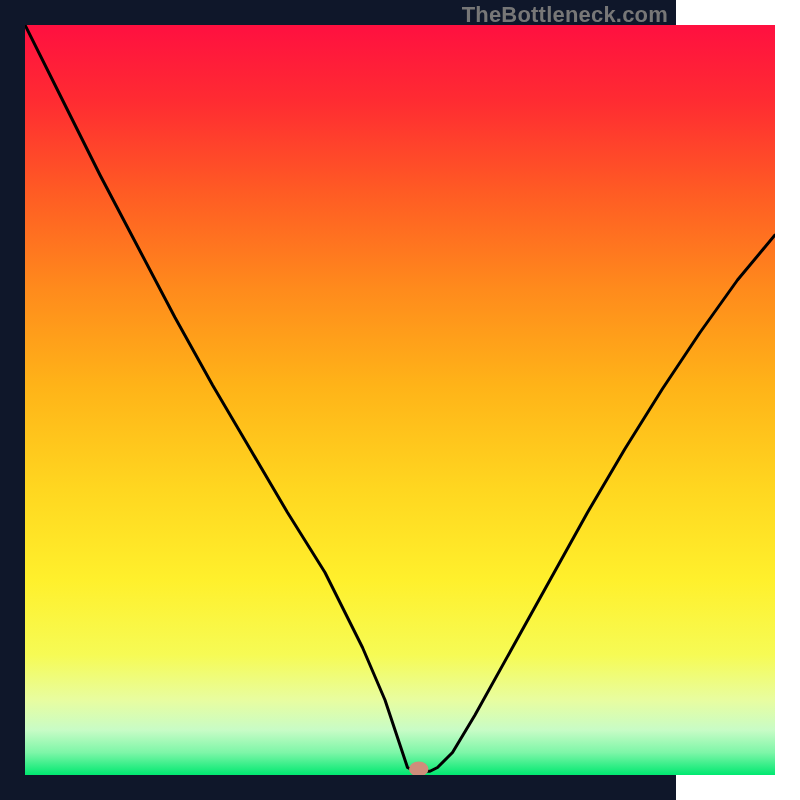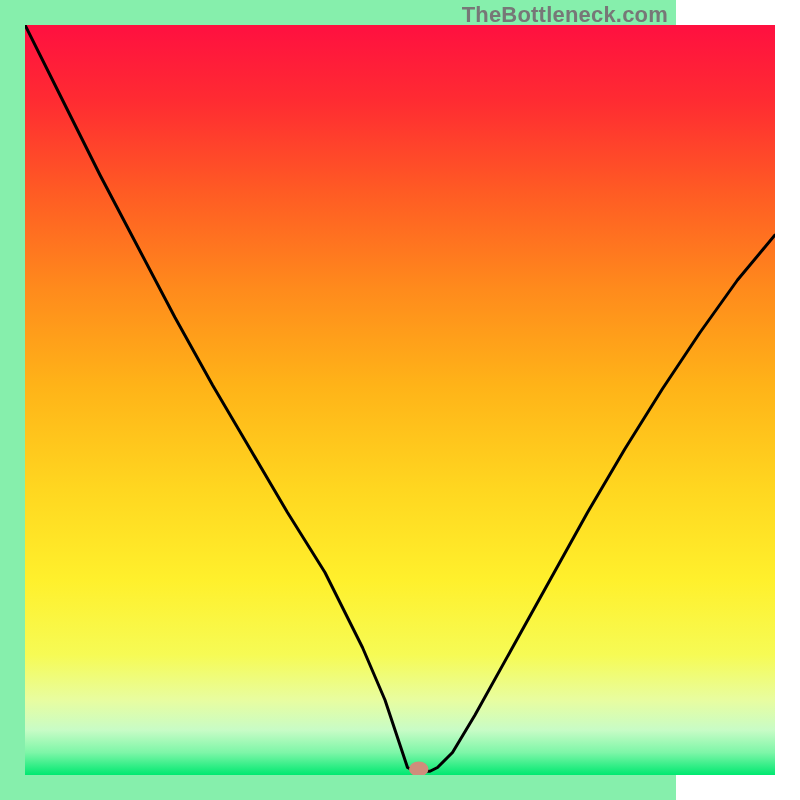--- a/index.html
+++ b/index.html
@@ -8,21 +8,21 @@
     background: #fff;
     width: 800px;
     height: 800px;
     overflow: hidden;
     font-family: Arial, Helvetica, sans-serif;
   }
   .stage {
     position: relative;
     width: 676px;
     height: 800px;
-    background: #86efac;
+    background: #0f172a;
   }
   .watermark {
     position: absolute;
     top: 2px;
     right: 8px;
     color: #777;
     font-size: 22px;
     font-weight: 600;
     letter-spacing: 0.2px;
     z-index: 5;

